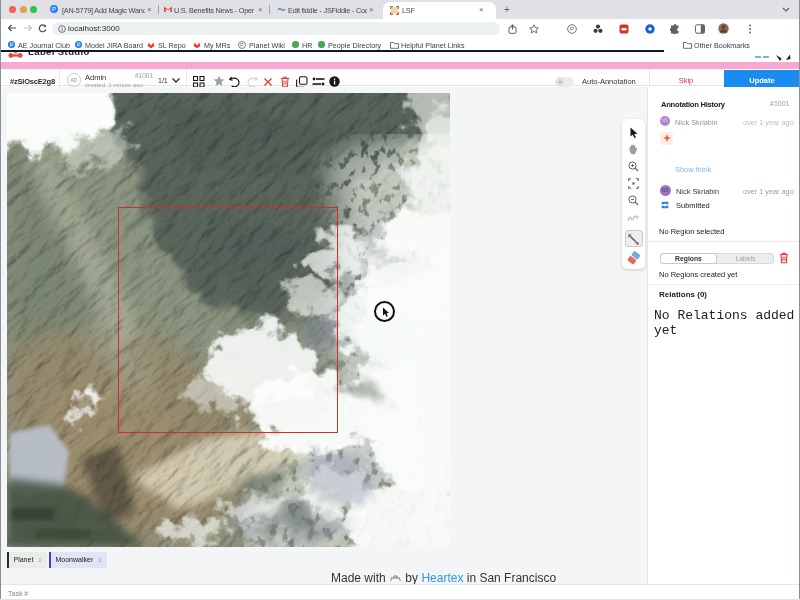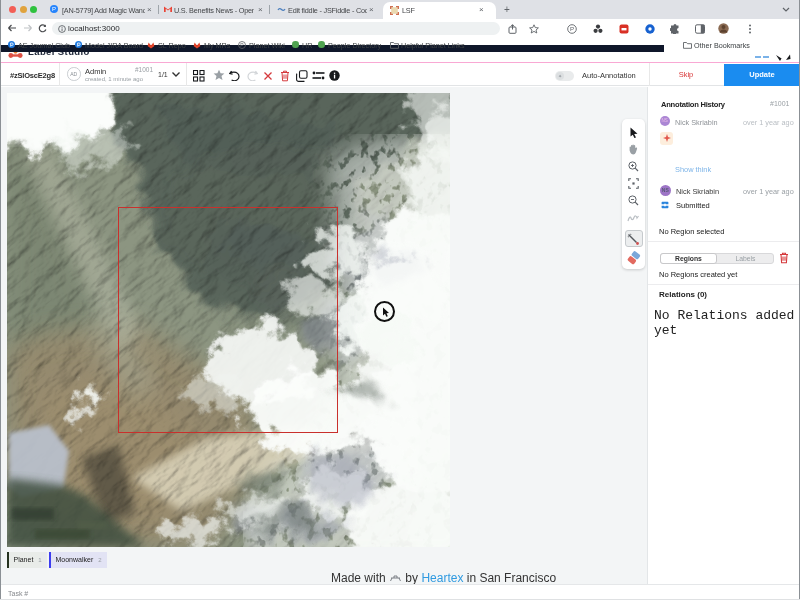--- a/index.html
+++ b/index.html
@@ -10,27 +10,27 @@
   #tabbar { left:0; top:0; width:800px; height:19px; background:#dfe1e6; }
   .tl { border-radius:50%; width:7px; height:7px; top:6px; }
   .tabtxt { font-size:7.3px; color:#45474a; top:5.5px; white-space:nowrap; overflow:hidden; letter-spacing:-0.22px; }
   .tabx { font-size:8px; color:#5f6368; top:5px; }
   .tabsep { width:1px; height:9px; top:5px; background:#9fa5ab; }
   #activetab { left:383px; top:2px; width:113px; height:17px; background:#fff; border-radius:7px 7px 0 0; }
   
   #ctoolbar { left:0; top:19px; width:800px; height:18px; background:#fff; }
   #omnibox { left:52px; top:3px; width:448px; height:13px; background:#eef1f2; border-radius:7px; }
   
-  #bookmarks { left:0; top:37px; width:664px; height:15px; background:#fff; border-bottom:7px solid #0f172a; }
+  #bookmarks { left:0; top:37px; width:664px; height:15px; background:#fff; border-bottom:2px solid #0f172a; }
   .bktxt { font-size:7.2px; color:#3c4043; top:4px; white-space:nowrap; }
   .bkdot { width:6.5px; height:6.5px; border-radius:50%; top:4px; }
   
   #lshead { left:0; top:52px; width:800px; height:10px; background:#fff; overflow:hidden; }
   
-  #annhdr { left:0; top:62px; width:800px; height:24px; background:#fff; border-top:1px solid #f9a8d4; border-bottom:1px solid #e2e4e6; }
+  #annhdr { left:0; top:62px; width:800px; height:24px; background:#fff; border-top:7px solid #f9a8d4; border-bottom:1px solid #e2e4e6; }
   
   #canvas { left:0; top:87px; width:648px; height:497px; background:#f3f5f6; border-right:1px solid #e3e6e8; overflow:hidden; }
   #sidebar { left:648px; top:87px; width:152px; height:497px; background:#fff; font-size:7.5px; color:#333; }
   #bottomstrip { left:0; top:584px; width:800px; height:16px; background:#fff; border-top:1px solid #e5e7e9; }
   .sbgrey { color:#8f9398; }
   .edge { background:#8b9095; }
 </style>
 </head>
 <body>
 

